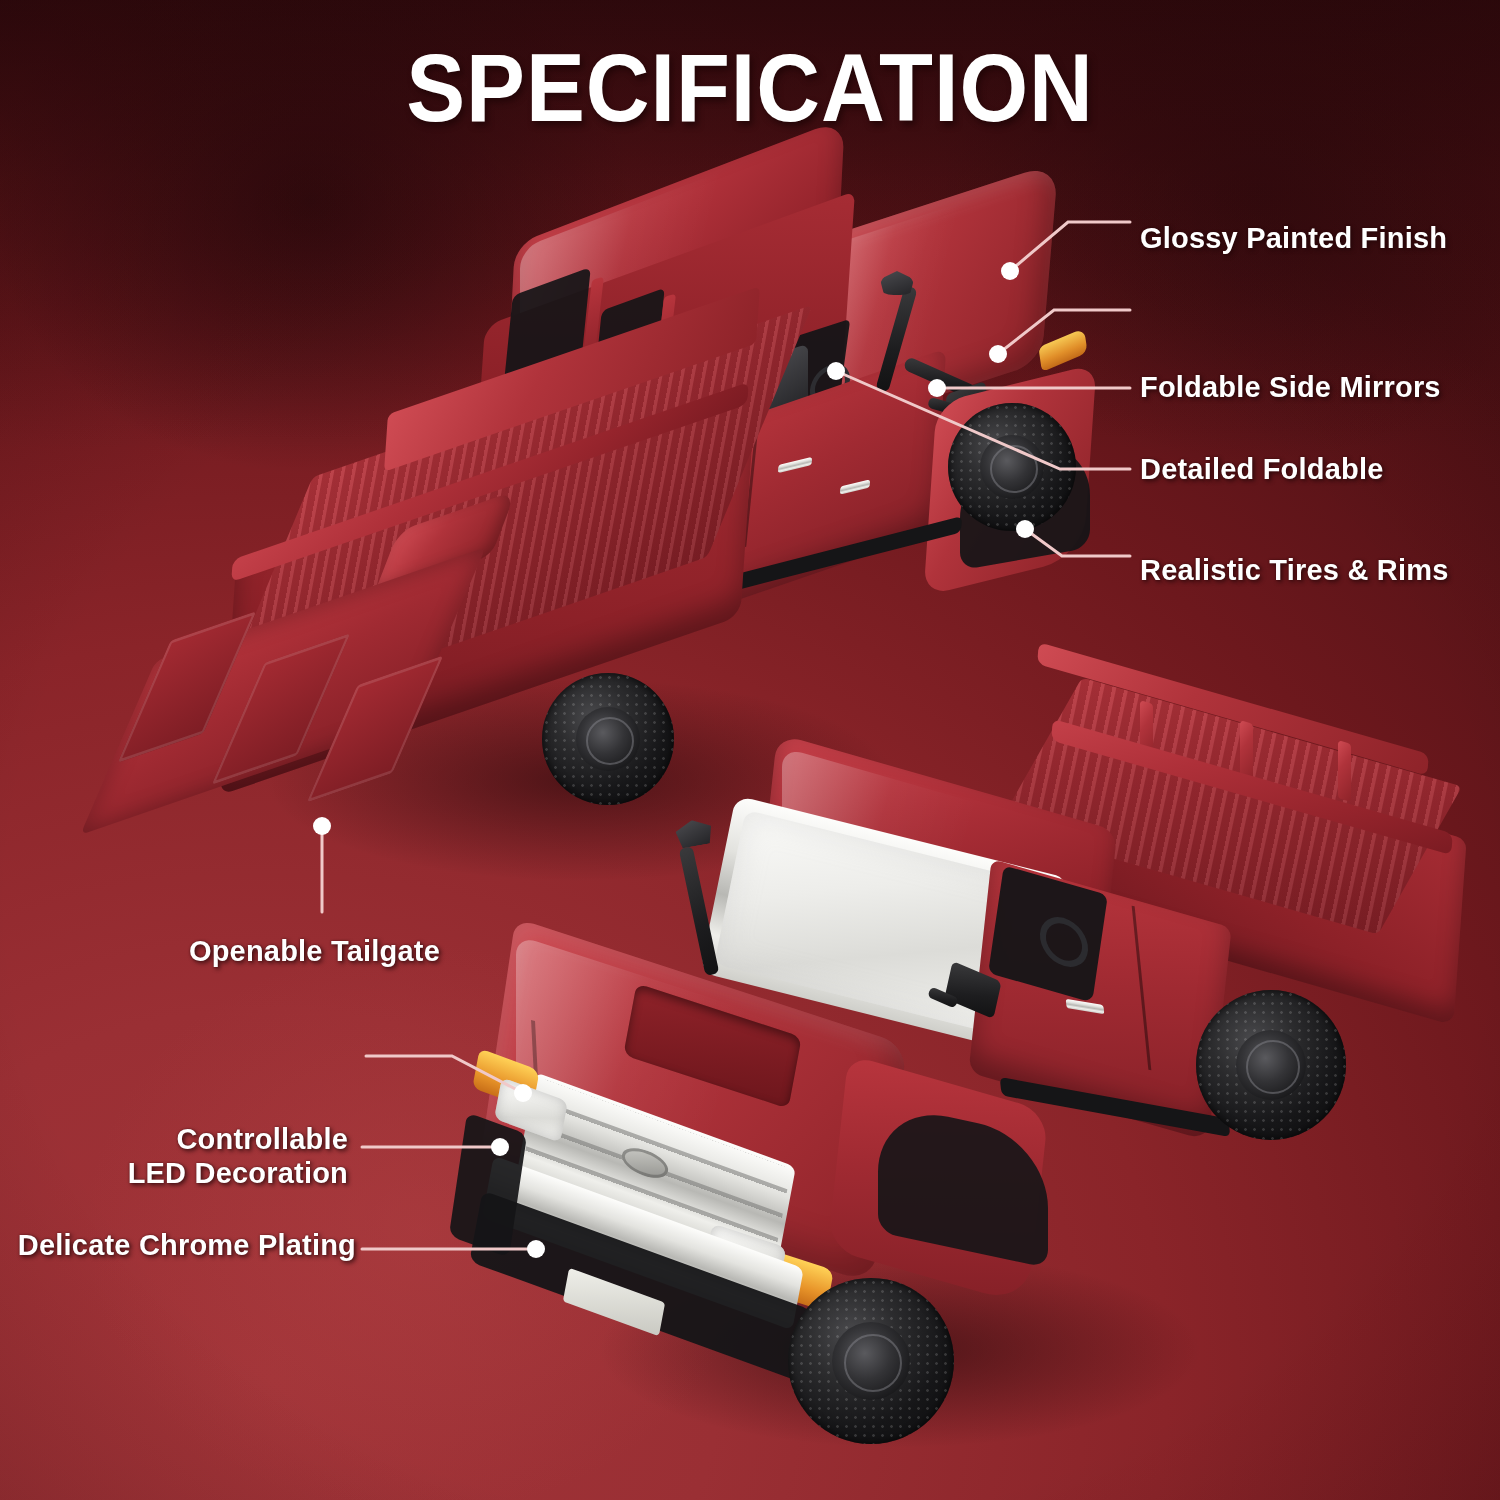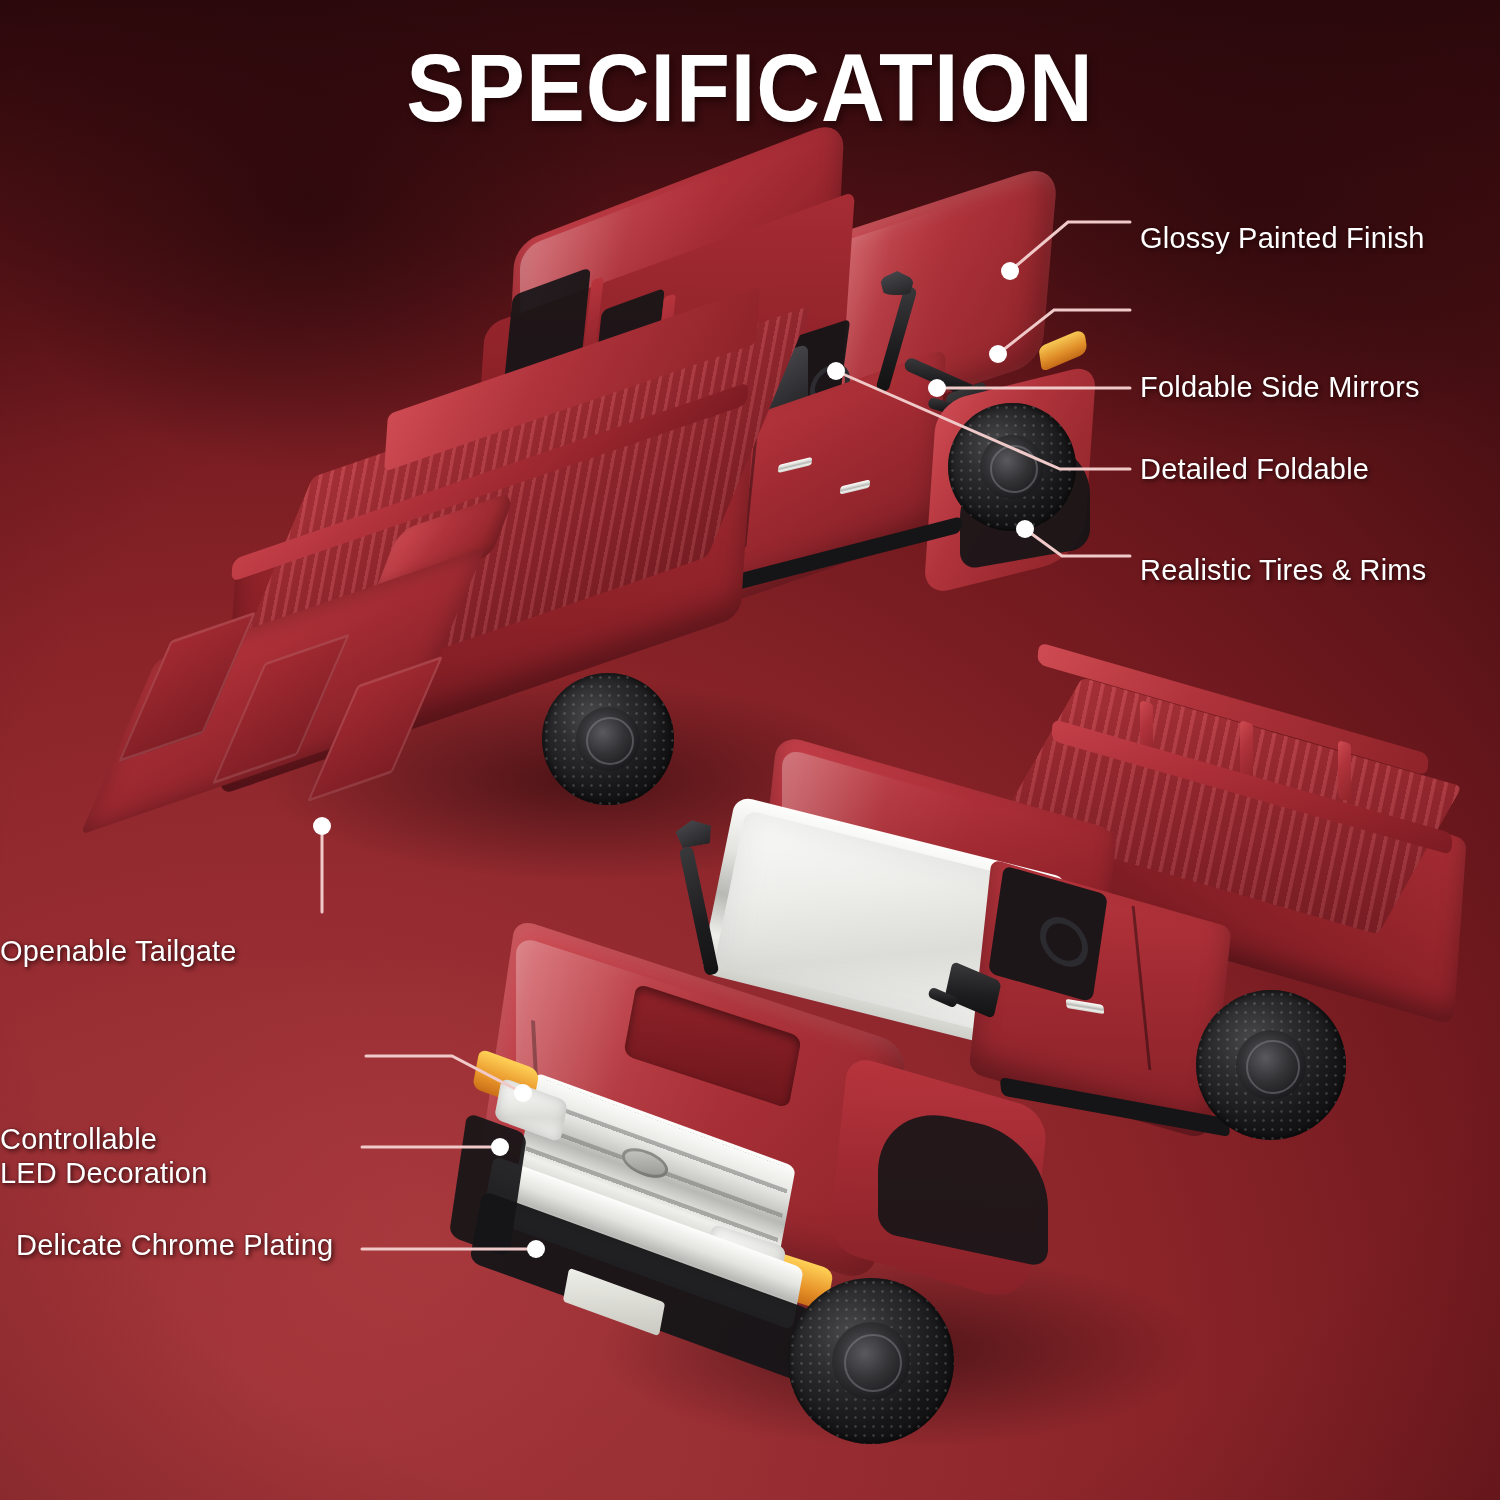--- a/index.html
+++ b/index.html
@@ -29,25 +29,25 @@
 
   
   .title{position:absolute;left:0;right:0;top:40px;text-align:center;
     font-size:96px;line-height:1;font-weight:bold;letter-spacing:1px;
     color:#ffffff;
     font-family:"Liberation Sans","DejaVu Sans",sans-serif;
     transform:scaleX(.92);
     text-shadow:3px 4px 7px rgba(30,4,6,.75);}
 
   
-  .lab{position:absolute;color:#fff;font-weight:normal;font-size:29px;line-height:1.18;
+  .lab{position:absolute;color:#fff;font-weight:bold;font-size:29px;line-height:1.18;
     letter-spacing:.2px;white-space:pre-line;
     text-shadow:2px 2px 4px rgba(35,6,9,.8),0 0 2px rgba(35,6,9,.55);}
   .lab.r{text-align:left;}
-  .lab.l{}
+  .lab.l{text-align:right;}
 
   
   #leaders{position:absolute;inset:0;width:1500px;height:1500px;pointer-events:none;}
 
   
   .pt{position:absolute;}
   .truck{position:absolute;}
 
   
   .paint-a{background:linear-gradient(150deg,#c44049 0%,#ae3039 34%,#95242c 70%,#7b1b22 100%);}
@@ -261,15 +261,15 @@
   </svg>
 
   <div class="lab r" style="left:1140px;top:221px;">Glossy Painted Finish</div>
   <div class="lab r" style="left:1140px;top:370px;">Foldable Side Mirrors</div>
   <div class="lab r" style="left:1140px;top:452px;">Detailed Foldable</div>
   <div class="lab r" style="left:1140px;top:553px;">Realistic Tires &amp; Rims</div>
 
   <div class="lab l" style="left:0px;top:934px;width:440px;">Openable Tailgate</div>
   <div class="lab l" style="left:0px;top:1122px;width:348px;">Controllable
 LED Decoration</div>
-  <div class="lab l" style="left:16px;top:1228px;width:348px;">Delicate Chrome Plating</div>
+  <div class="lab l" style="left:8px;top:1228px;width:348px;">Delicate Chrome Plating</div>
 
 </div>
 
 </body></html>

